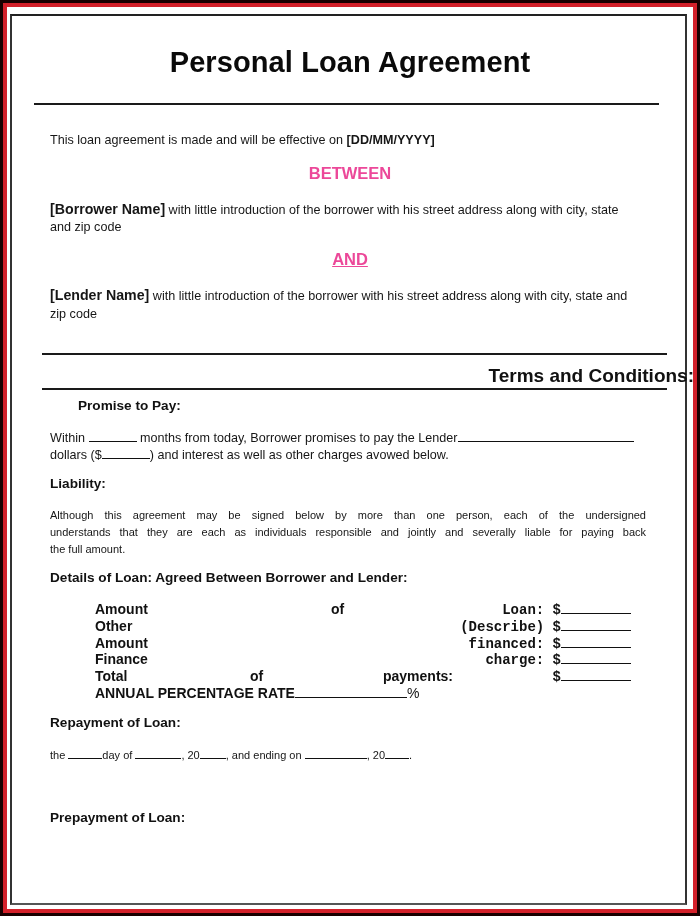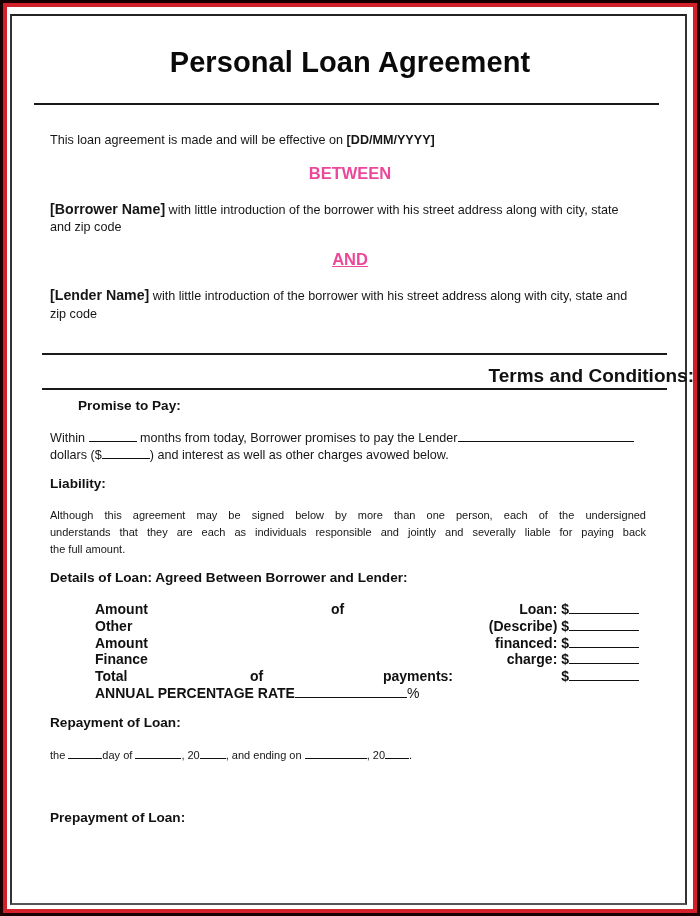--- a/index.html
+++ b/index.html
@@ -49,21 +49,21 @@
   }
   .justify-block .line { display: block; text-align: justify; text-align-last: justify; white-space: nowrap; }
   .justify-block .line.last { text-align-last: left; }
   .blank { display: inline-block; border-bottom: 1px solid #111; height: 12px; vertical-align: baseline; }
   .loan-table {
     position: absolute; left: 95px; top: 601px; width: 552px; font-size: 14px; font-weight: bold;
     line-height: 16.8px; color: #111;
   }
   .loan-row { position: relative; height: 16.8px; }
   .loan-row span { position: absolute; top: 0; white-space: nowrap; }
-  .r-right { right: 8px; }
+  .r-right { right: 16px; font-family: Liberation Mono, monospace; }
 </style>
 </head>
 <body>
 
 <div class="frame-outer"></div>
 <div class="frame-red"></div>
 <div class="frame-white"></div>
 <div class="page"></div>
 
 <div class="abs title">Personal Loan Agreement</div>

